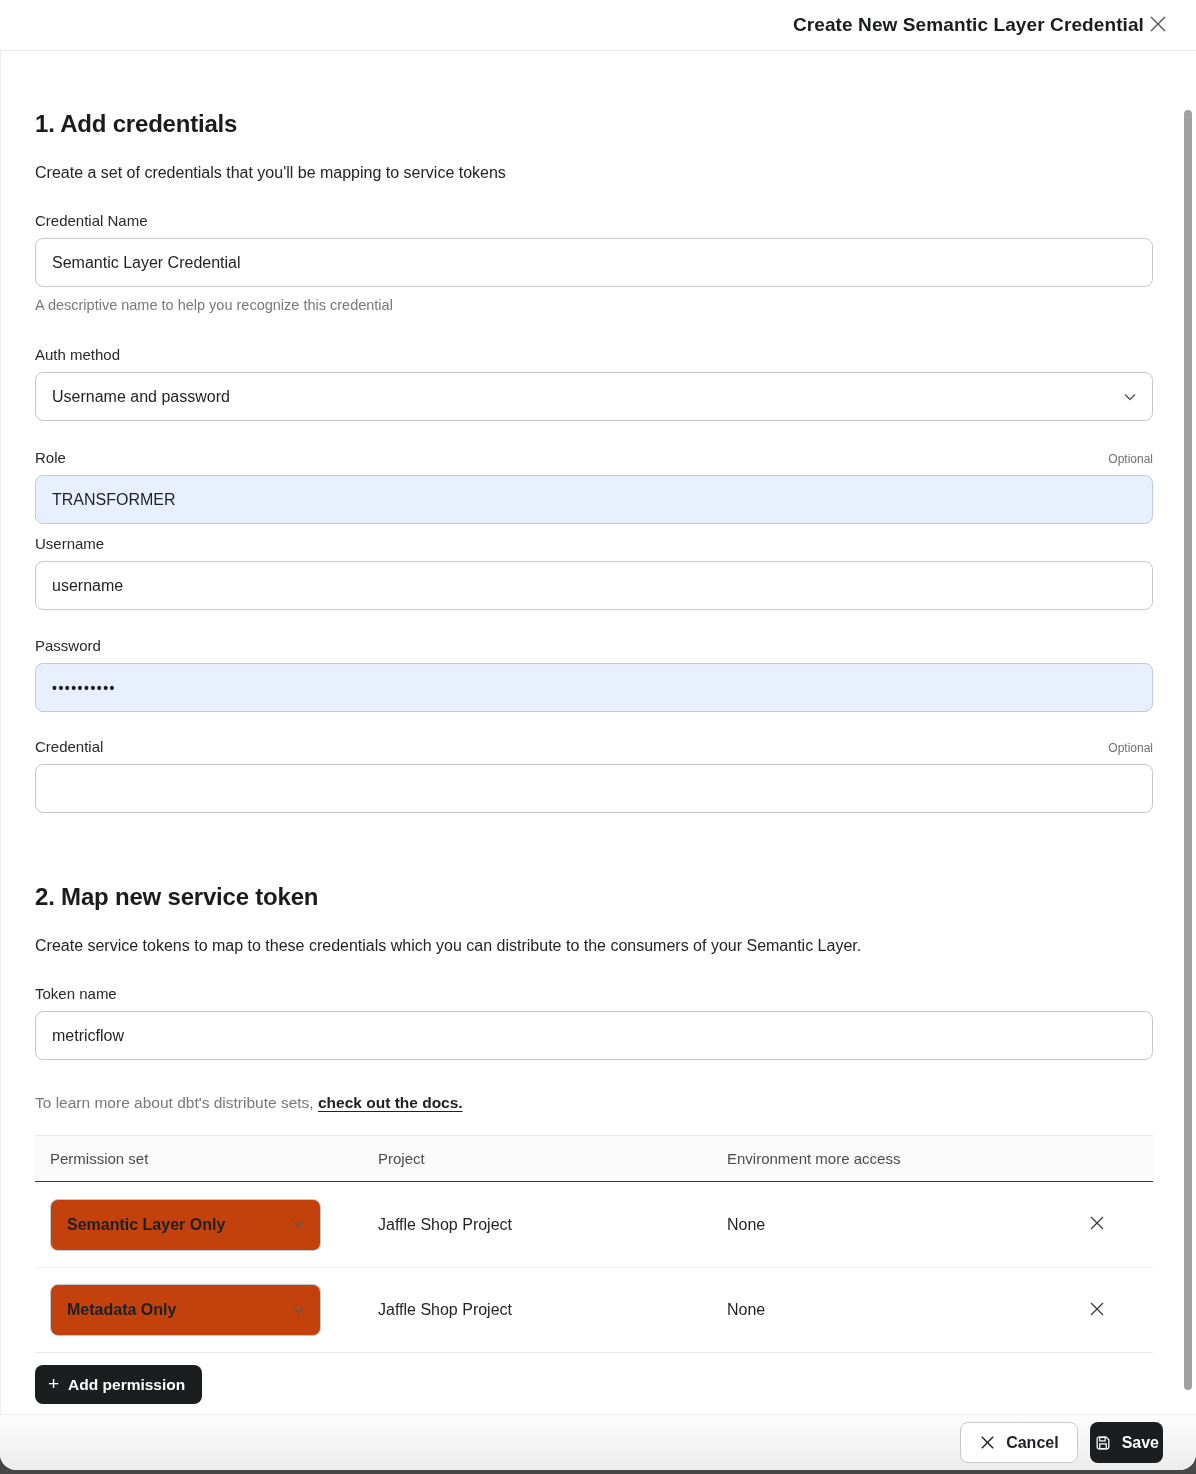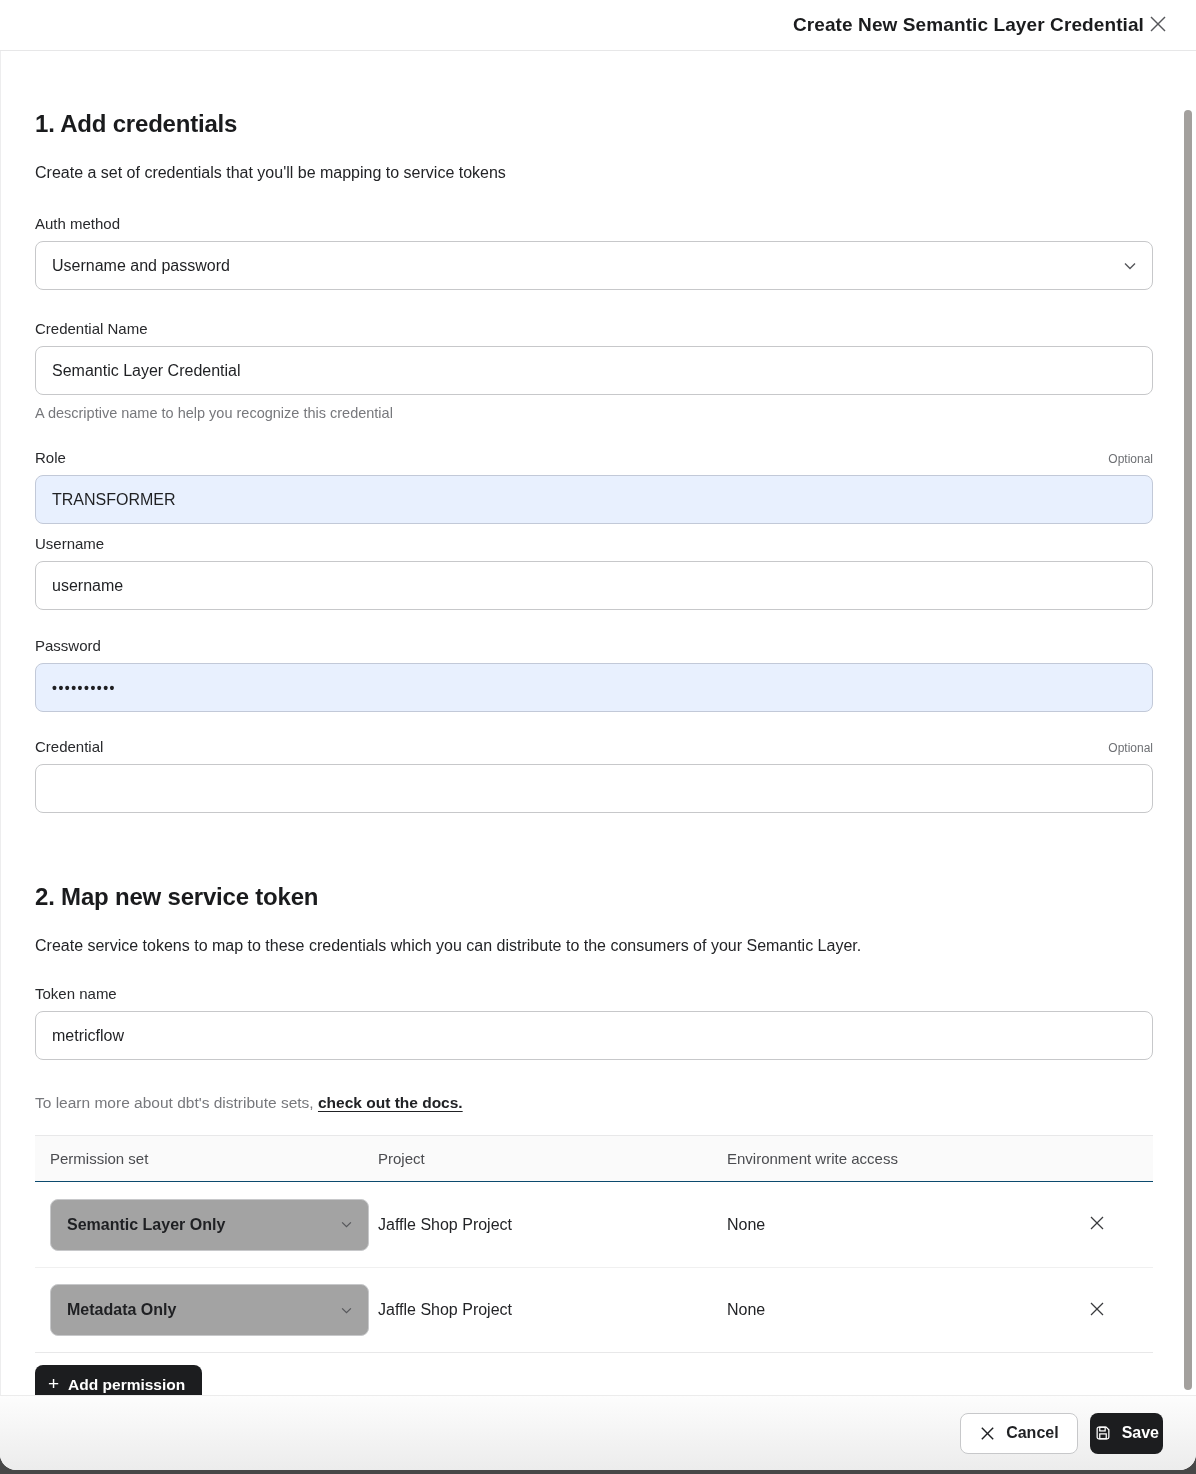--- a/index.html
+++ b/index.html
@@ -92,45 +92,45 @@
   }
   .perm-row {
     display:grid; grid-template-columns:328px 349px 1fr 56px;
     align-items:center;
     height:85px; padding:0 15px;
     font-size:16px; color:#232427;
   }
   .perm-row + .perm-row { border-top:1px solid #f0f0f0; }
   .perm-rows { border-bottom:1px solid #e8e8e9; }
   .perm-select {
-    width:319px; height:52px;
+    width:271px; height:52px;
     border:1px solid #c7c8ca; border-radius:8px;
     display:flex; align-items:center; justify-content:space-between;
     padding:0 16px; font-size:16px; font-weight:700; color:#1f2023;
-    background:#a3a3a3; cursor:pointer;
+    background:#c2410c; cursor:pointer;
   }
   .row-remove {
     width:30px; height:30px; display:flex; align-items:center; justify-content:center;
     background:none; border:none; cursor:pointer; padding:0; justify-self:start;
   }
   .row-remove svg { stroke:#3a3b3e; }
   
   .add-perm-btn {
     margin-top:12px;
     height:39px; padding:0 17px 0 13px;
     background:#1c1d1f; color:#fff;
     border:none; border-radius:8px;
     display:inline-flex; align-items:center; gap:9px;
     font-size:15.5px; font-weight:700; font-family:"Liberation Sans", sans-serif;
     cursor:pointer;
   }
   .add-perm-btn .plus { font-size:19px; font-weight:400; line-height:1; margin-top:-2px; }
   
   .modal-footer {
-    position:absolute; left:0; right:0; bottom:0; height:75px;
+    position:absolute; left:0; right:0; bottom:0; height:56px;
     background:linear-gradient(180deg,#fdfdfd 0%,#ececec 100%);
     border-top:1px solid #ececec;
     display:flex; align-items:center; justify-content:flex-end;
     gap:12px; padding-right:33px;
     border-radius:0 0 16px 16px;
   }
   .btn {
     height:41px; border-radius:8px; font-size:16px; font-weight:700;
     display:inline-flex; align-items:center; gap:10px;
     font-family:"Liberation Sans", sans-serif; cursor:pointer;
@@ -169,42 +169,42 @@
     </button>
   </div>
 
   <div class="left-edge-line"></div>
 
   <div class="content">
 
     <h2 class="section-heading" id="sec1-heading">1. Add credentials</h2>
     <div class="section-desc">Create a set of credentials that you'll be mapping to service tokens</div>
 
+    <div class="field" style="margin-top:30px;">
+      <div class="label-row">
+        <span class="field-label">Credential Name</span>
+      </div>
+      <input class="text-input" type="text" value="Semantic Layer Credential" style="">
+      <div class="helper-text">A descriptive name to help you recognize this credential</div>
+    </div>
+
     <div class="field" style="margin-top:33px;">
       <div class="label-row">
         <span class="field-label">Auth method</span>
       </div>
       <div class="select-box">
         <span>Username and password</span>
         <span class="chev">
           <svg width="12" height="8" viewBox="0 0 12 8" fill="none" stroke-width="1.4">
             <polyline points="1,1.5 6,6.5 11,1.5"></polyline>
           </svg>
         </span>
       </div>
     </div>
 
-    <div class="field" style="margin-top:30px;">
-      <div class="label-row">
-        <span class="field-label">Credential Name</span>
-      </div>
-      <input class="text-input" type="text" value="Semantic Layer Credential" style="">
-      <div class="helper-text">A descriptive name to help you recognize this credential</div>
-    </div>
-
     <div class="field" style="margin-top:28px;">
       <div class="label-row">
         <span class="field-label">Role</span>
         <span class="optional-tag">Optional</span>
       </div>
       <input class="text-input autofill" type="text" value="TRANSFORMER" style="">
     </div>
 
     <div class="field" style="margin-top:11px;">
       <div class="label-row">
@@ -237,21 +237,21 @@
       </div>
       <input class="text-input" type="text" value="metricflow" style="">
     </div>
 
     <div class="docs-line"><span>To learn more about dbt's distribute sets, </span><a class="docs-link">check out the docs.</a></div>
 
     <div class="perm-table">
       <div class="perm-header">
         <span>Permission set</span>
         <span>Project</span>
-        <span>Environment write access</span>
+        <span>Environment more access</span>
         <span></span>
       </div>
 
       <div class="perm-rows">
         <div class="perm-row">
           <div>
             <div class="perm-select">
               <span>Semantic Layer Only</span>
               <span class="chev">
                 <svg width="11" height="7" viewBox="0 0 12 8" fill="none" stroke-width="1.4">

